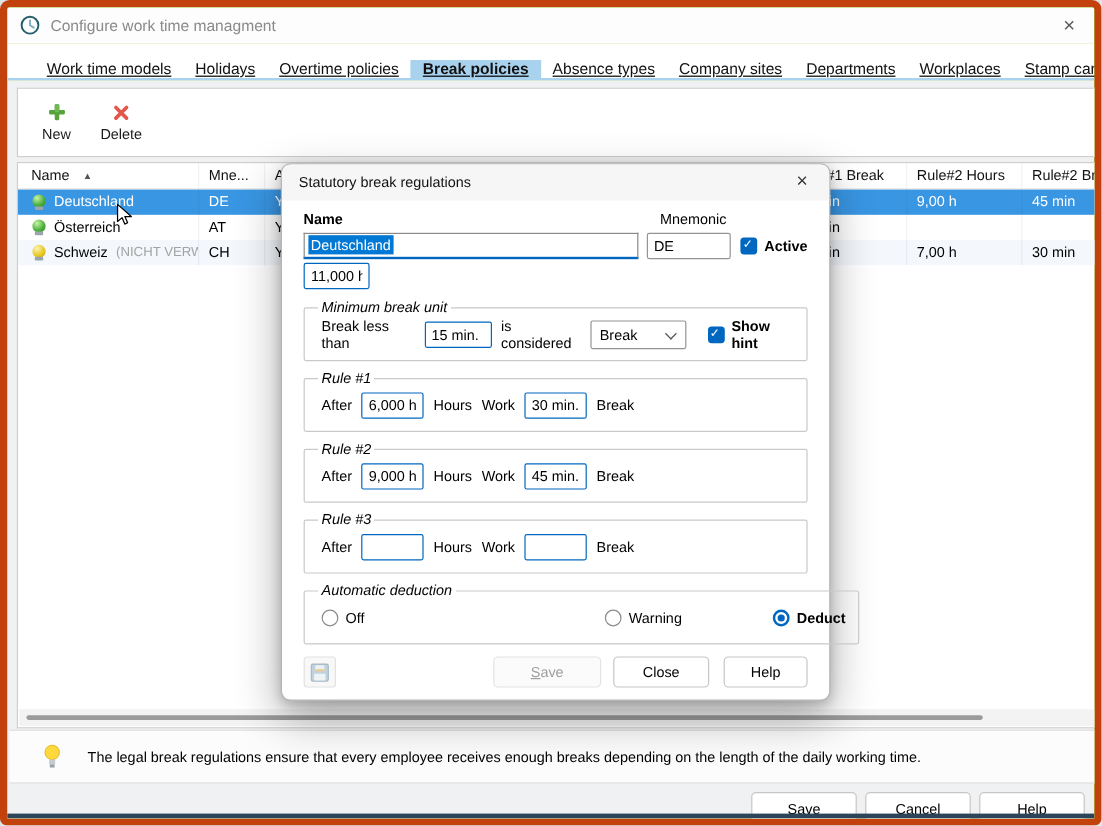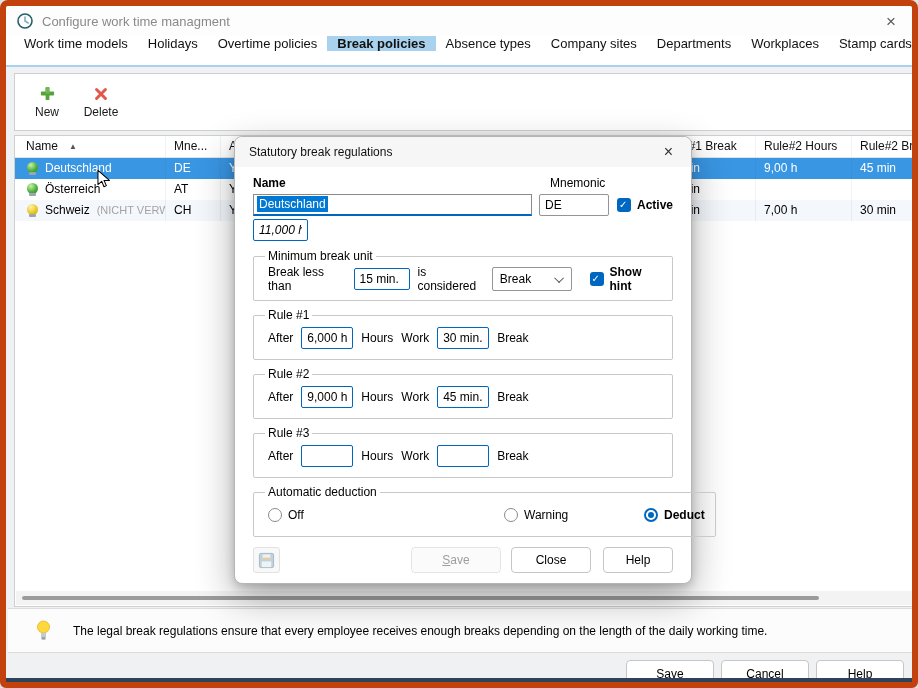--- a/index.html
+++ b/index.html
@@ -8,21 +8,21 @@
     border:6px solid #c2410c;border-radius:8px 8px 6px 6px;overflow:hidden;
     font-family:"Liberation Sans","DejaVu Sans",sans-serif;font-size:12px;color:#000;}
 
   
   .titlebar{position:absolute;left:0;top:0;width:100%;height:30px;display:flex;align-items:center;
     padding:0 10px;background:#fdfdfd;color:#8a8a8a;font-size:13px;gap:8px;}
   .win-close{margin-left:auto;font-size:17px;color:#5a5a5a;line-height:1;padding:2px 6px;background:none;border:none;font-family:inherit;}
 
   
   .tabbar{position:absolute;left:0;top:30px;width:100%;height:31px;background:#fff;
-    border-bottom:2px solid #a9d2ee;display:flex;align-items:flex-start;padding-left:8px;font-size:13px;}
+    border-bottom:2px solid #a9d2ee;display:flex;align-items:flex-end;padding-left:23px;font-size:13px;text-decoration:underline;}
   .tab{display:flex;align-items:center;padding:0 10px;white-space:nowrap;color:#111;}
   .tab.active{background:#a9d2ee;font-weight:bold;}
 
   
   .content-bg{position:absolute;left:0;top:61px;width:100%;height:627px;background:#f0f1f2;}
 
   .toolbar-panel{position:absolute;left:8px;top:67px;width:900px;height:58px;background:#fff;
     border:1px solid #cfcfcf;display:flex;align-items:center;gap:6px;padding:4px 8px;}
   .tool-btn{display:flex;flex-direction:column;align-items:center;justify-content:center;
     width:48px;height:48px;background:none;border:none;font-family:Liberation Sans, sans-serif;font-size:12px;color:#1a1a1a;gap:3px;}
@@ -71,31 +71,31 @@
   .row-labels{display:grid;grid-template-columns:297px auto;margin-top:9px;}
   .row-inputs{display:flex;align-items:center;margin-top:4px;}
   .lbl-b{font-weight:bold;}
   .fake-input{width:290px;height:22px;border:1px solid #8a8a8a;border-bottom:2px solid #0067c0;
     padding:2px 3px;background:#fff;overflow:hidden;}
   .sel-text{background:#0078d4;color:#fff;padding:1px 2px;}
   .ti{height:22px;border:1px solid #949494;border-radius:2px;padding:2px 5px;
     font-family:inherit;font-size:12px;color:#000;background:#fff;}
   .ti.blue{border:1px solid #0067c0;}
   .ti.w70{width:70px;margin-left:7px;}
-  .ti.w55{width:55px;font-style:italic;}
+  .ti.w55{width:55px;}
   .ti.w56{width:56px;}
   .ti.w52{width:52px;}
   .cbx{display:inline-flex;align-items:center;gap:6px;}
   .cbox{width:14px;height:14px;border-radius:3px;background:#0067c0;position:relative;flex:0 0 auto;}
   .cbox::after{content:"✓";position:absolute;left:2px;top:0px;color:#fff;font-size:10px;line-height:14px;}
   .sec-label{margin-top:9px;}
   .ti.max{margin-top:3px;display:block;}
   fieldset{border:1px solid #c9c9c9;border-radius:2px;margin:8px 0 0 0;padding:3px 10px 8px 10px;}
   fieldset.rule{margin-top:7px;}
-  legend{font-size:12px;padding:0 3px;margin-left:1px;color:#000;}
+  legend{font-size:12px;padding:0 3px;margin-left:1px;color:#000;font-style:italic;}
   .f-row{display:flex;align-items:center;gap:8px;height:26px;}
   .gap-l{margin-left:4px;}
   .select{width:84px;height:24px;border:1px solid #949494;border-radius:2px;display:flex;
     align-items:center;justify-content:space-between;padding:0 7px;background:#fff;}
   .chev{width:7px;height:7px;border-left:1.4px solid #555;border-bottom:1.4px solid #555;
     transform:rotate(-45deg) translateY(-2px);}
   .auto-row{display:grid;grid-template-columns:240px 140px auto;align-items:center;height:26px;}
   .radio-item{display:flex;align-items:center;gap:6px;}
   .radio{width:14px;height:14px;border-radius:50%;border:1px solid #8b8b8b;background:#fff;flex:0 0 auto;position:relative;}
   .radio.checked{border:2px solid #0067c0;}

